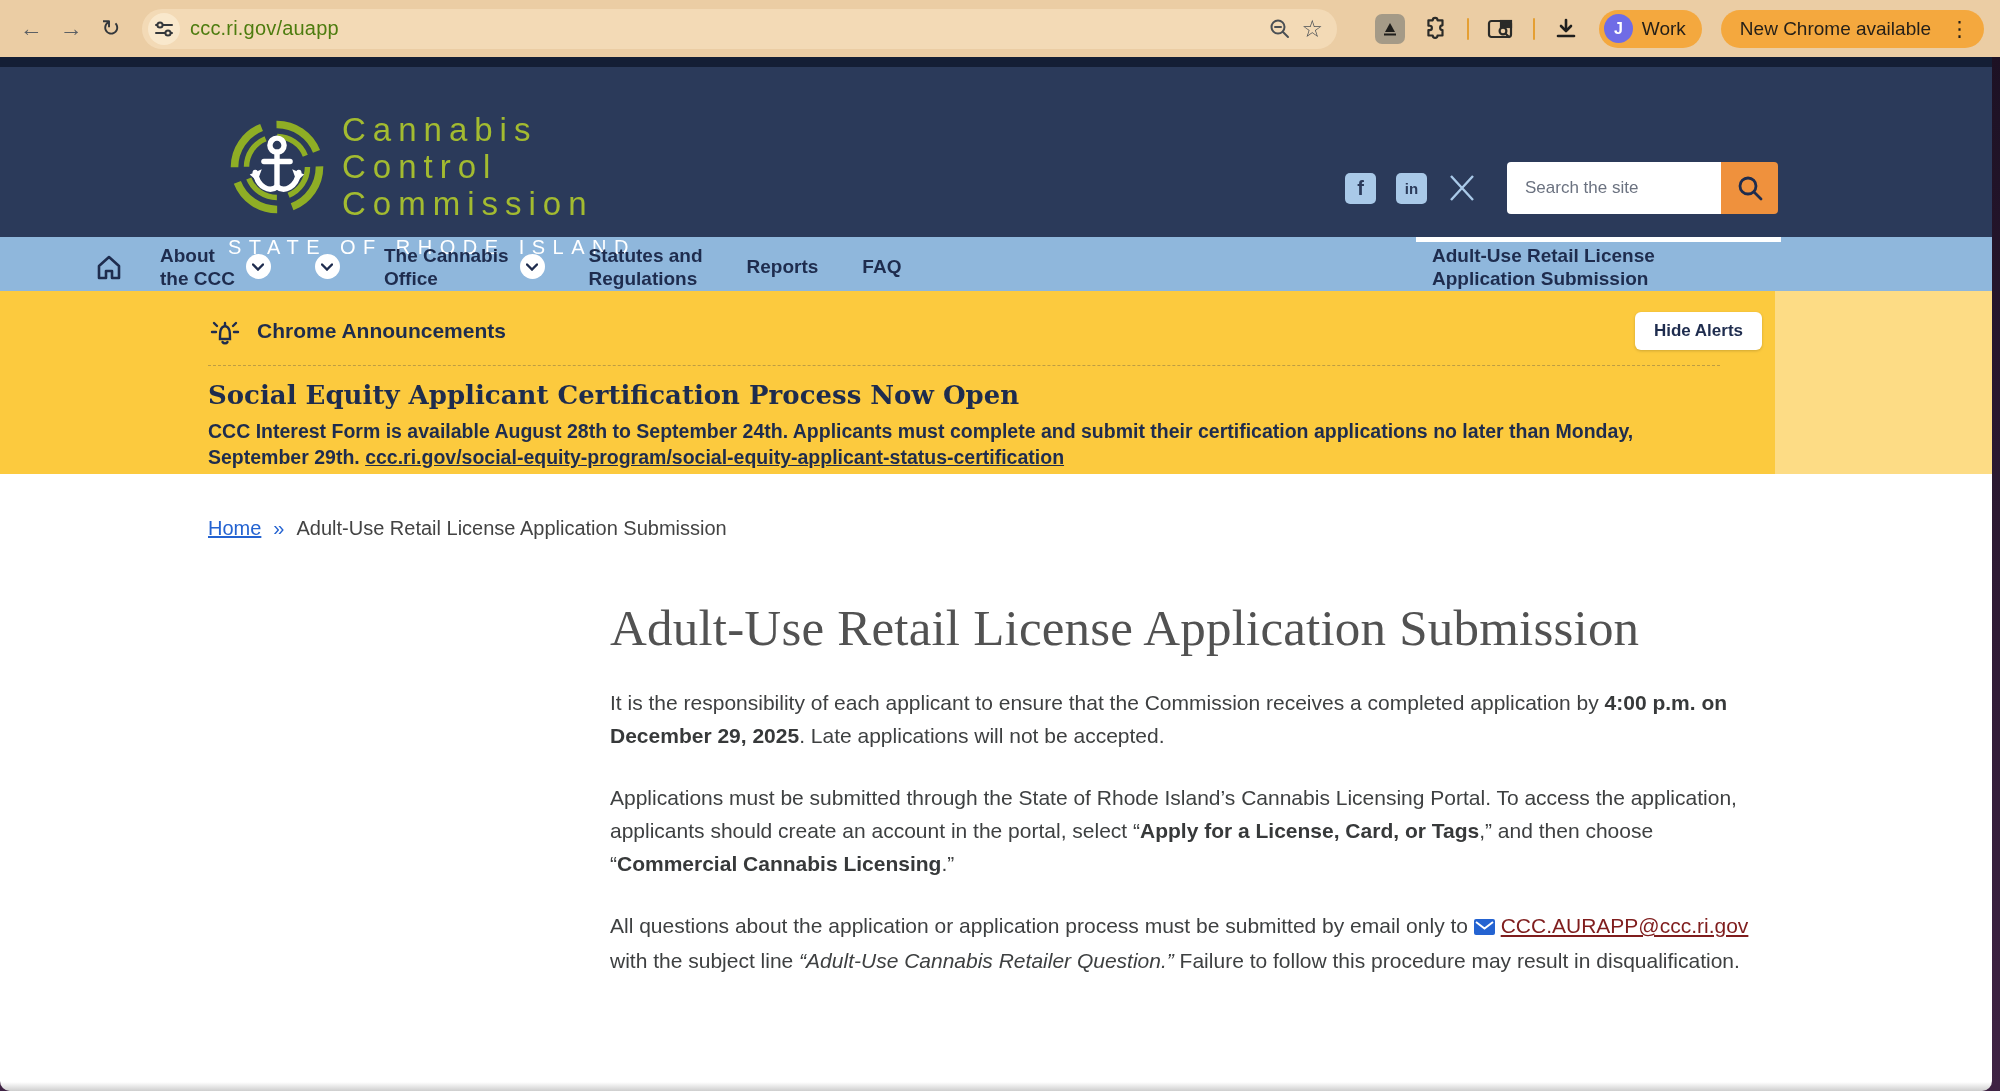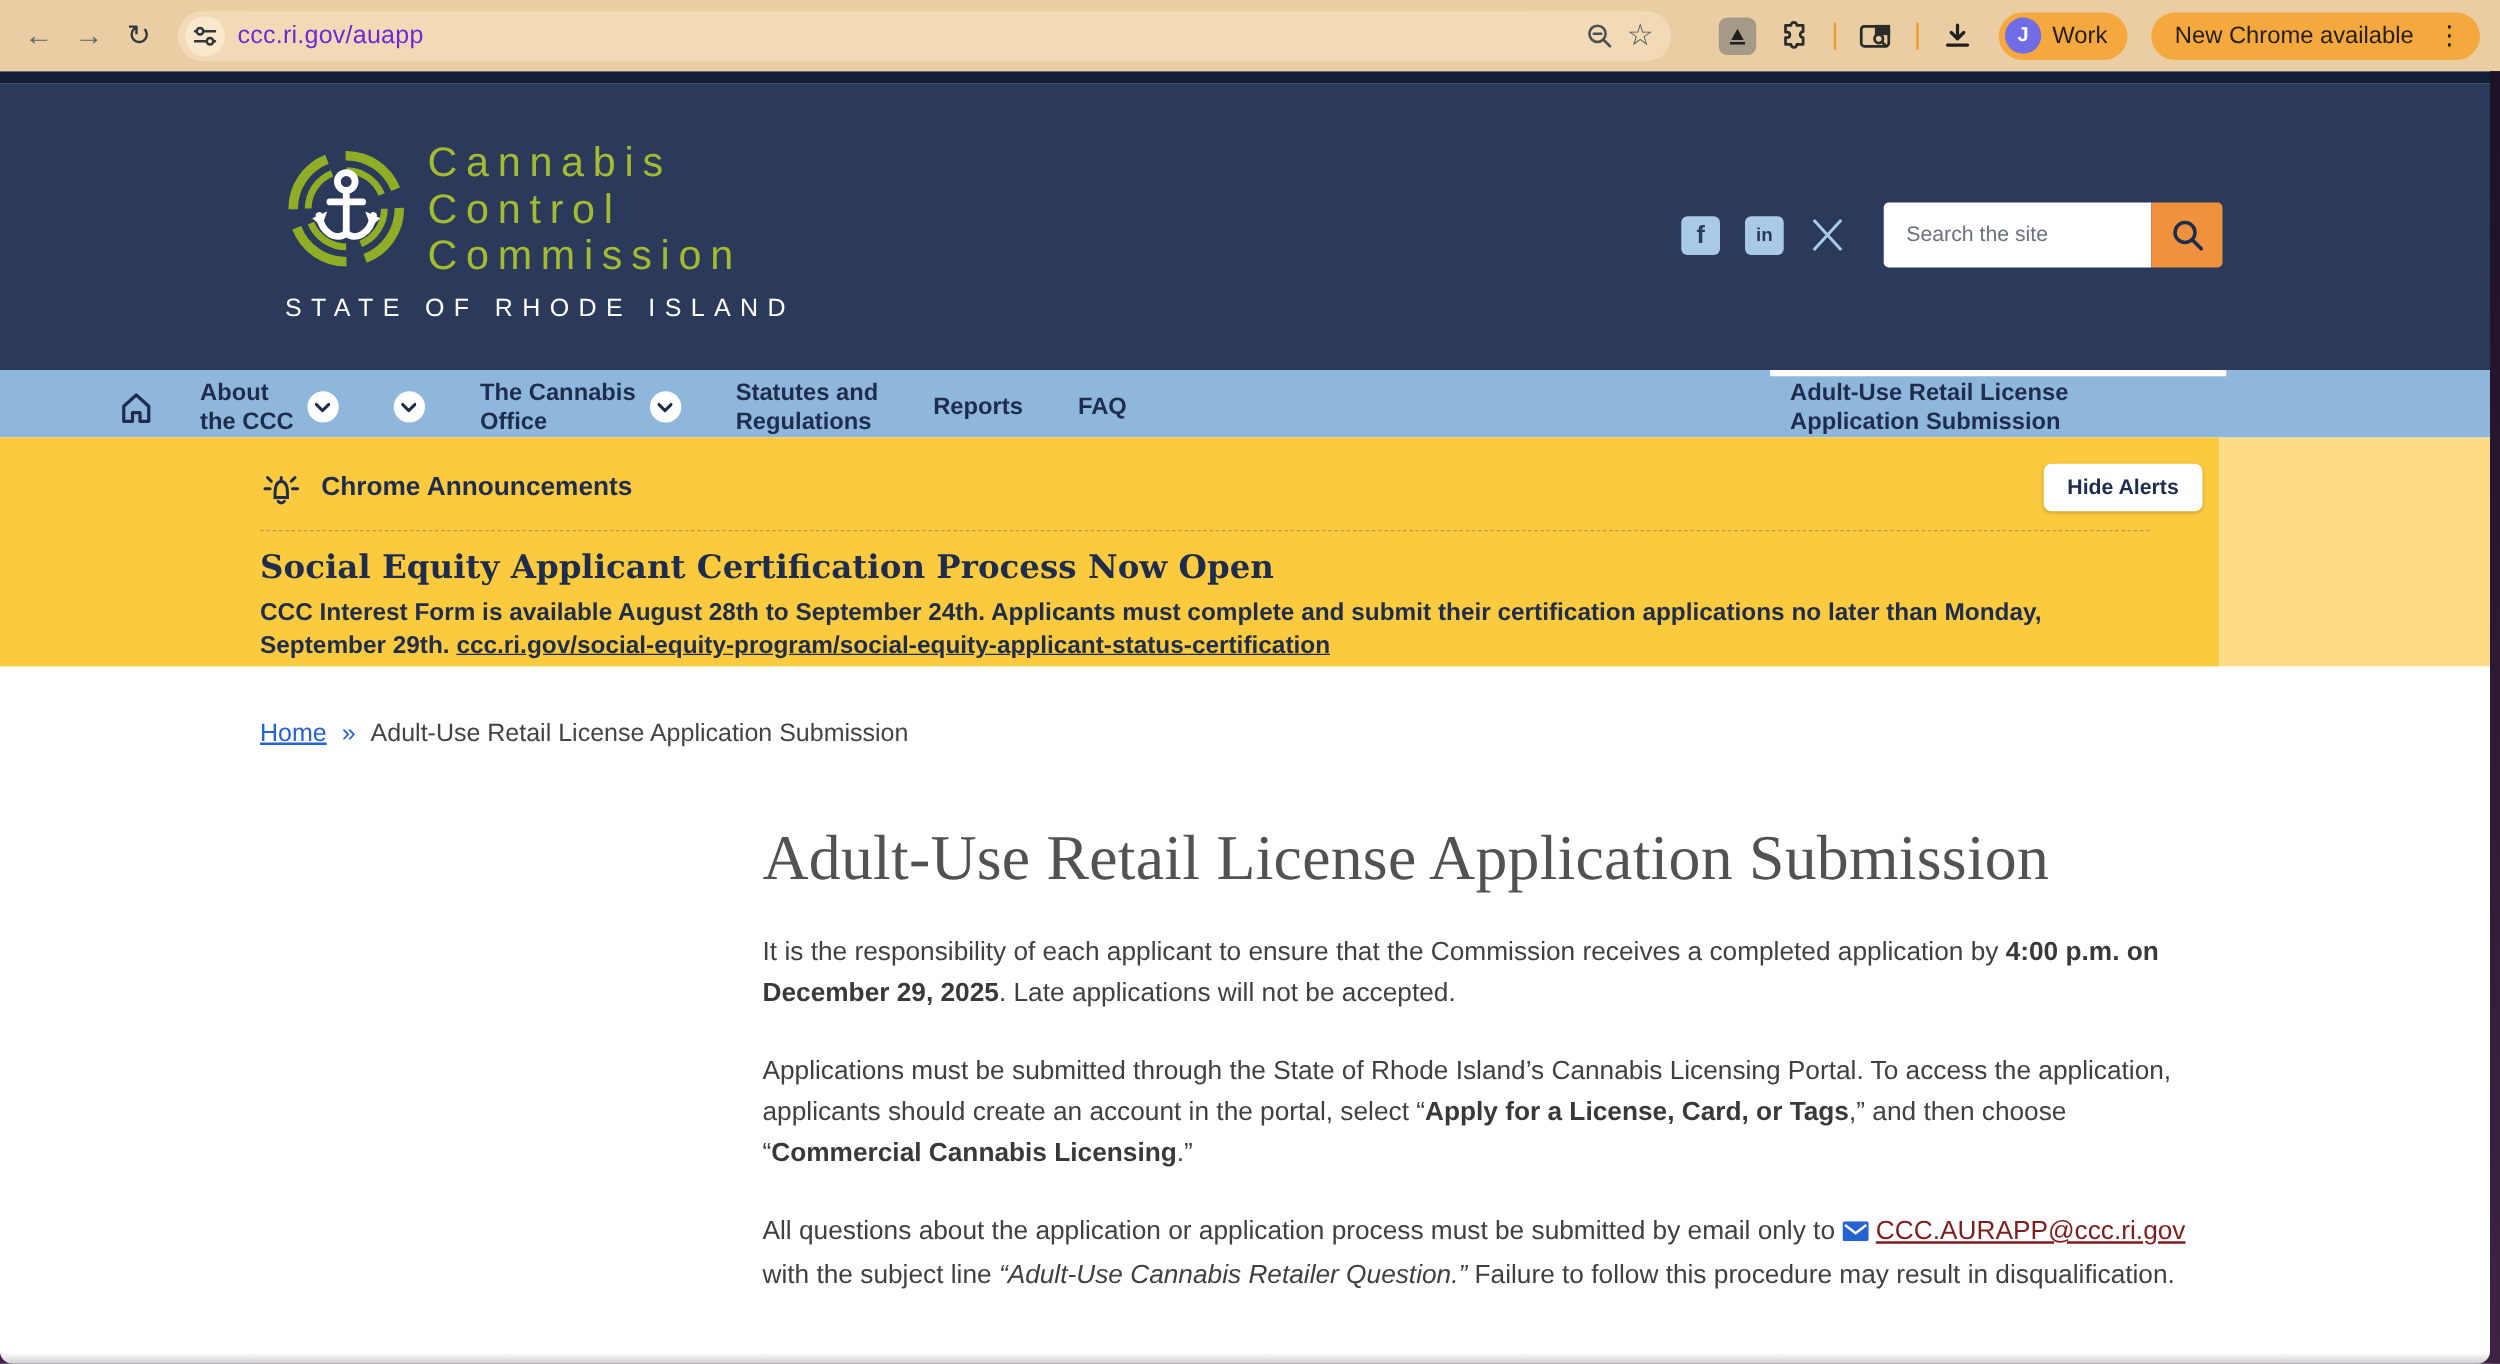--- a/index.html
+++ b/index.html
@@ -17,21 +17,21 @@
   }
   .tb-btn { width:34px; height:34px; display:flex; align-items:center; justify-content:center;
     font-size:23px; color:#5c6064; border-radius:50%; flex:0 0 auto; }
   .tb-btn.dark { color:#33373b; }
   .omnibox {
     margin-left:8px; width:1195px; height:40px; border-radius:20px; background:#f3dab6;
     display:flex; align-items:center; padding:0 14px 0 6px; gap:10px; flex:0 0 auto;
   }
   .siteinfo-circle { width:32px; height:32px; border-radius:50%; background:#f9e8cc;
     display:flex; align-items:center; justify-content:center; flex:0 0 auto; }
-  .url-text { font-size:20px; color:#6d28d9; letter-spacing:.2px; }
+  .url-text { font-size:20px; color:#4d7c0f; letter-spacing:.2px; }
   .omni-spacer { flex:1; }
   .omni-icon { color:#4a4f54; display:flex; align-items:center; }
   .star { font-size:24px; color:#4a4f54; }
   .tb-icons { margin-left:auto; display:flex; align-items:center; gap:18px; }
   .pinned-ext { width:30px; height:30px; border-radius:7px; background:#a49a87;
     display:flex; align-items:center; justify-content:center; }
   .tb-divider { width:2px; height:22px; background:#e59f33; border-radius:1px; }
   .pill { background:#f4a83e; border-radius:20px; height:38px; display:flex;
     align-items:center; flex:0 0 auto; }
   .profile-pill { margin-left:14px; padding:0 16px 0 5px; gap:9px; }
@@ -44,21 +44,21 @@
   
   .page {
     position:absolute; top:57px; left:0; width:1992px; height:1034px;
     background:#ffffff; overflow:hidden; border-radius:0 0 10px 10px;
   }
   .page::after { content:""; position:absolute; left:0; right:0; bottom:0; height:9px;
     background:linear-gradient(rgba(0,0,0,0), rgba(60,60,60,0.25)); pointer-events:none; }
   .topline { height:10px; background:#141e35; }
 
   
-  .masthead { height:229px; background:#2b3a5a; display:flex; align-items:flex-start; }
+  .masthead { height:170px; background:#2b3a5a; display:flex; align-items:flex-start; }
   .logo-block { margin:44px 0 0 228px; }
   .logo-row { display:flex; align-items:center; gap:16px; }
   .wordmark { color:#a3bb30; font-size:33px; line-height:37px; letter-spacing:7px; }
   .tagline { color:#ffffff; font-size:20px; letter-spacing:7.5px; margin-top:14px; }
   .mast-right { margin-left:auto; margin-right:214px; margin-top:95px;
     display:flex; align-items:center; gap:22px; }
   .social { display:flex; align-items:center; gap:20px; margin-right:8px; }
   .soc-sq { width:31px; height:31px; border-radius:5px; background:#a9c9e8; color:#2b3a5a;
     display:flex; align-items:center; justify-content:center; font-weight:700; font-size:20px; }
   .searchbar { display:flex; }

